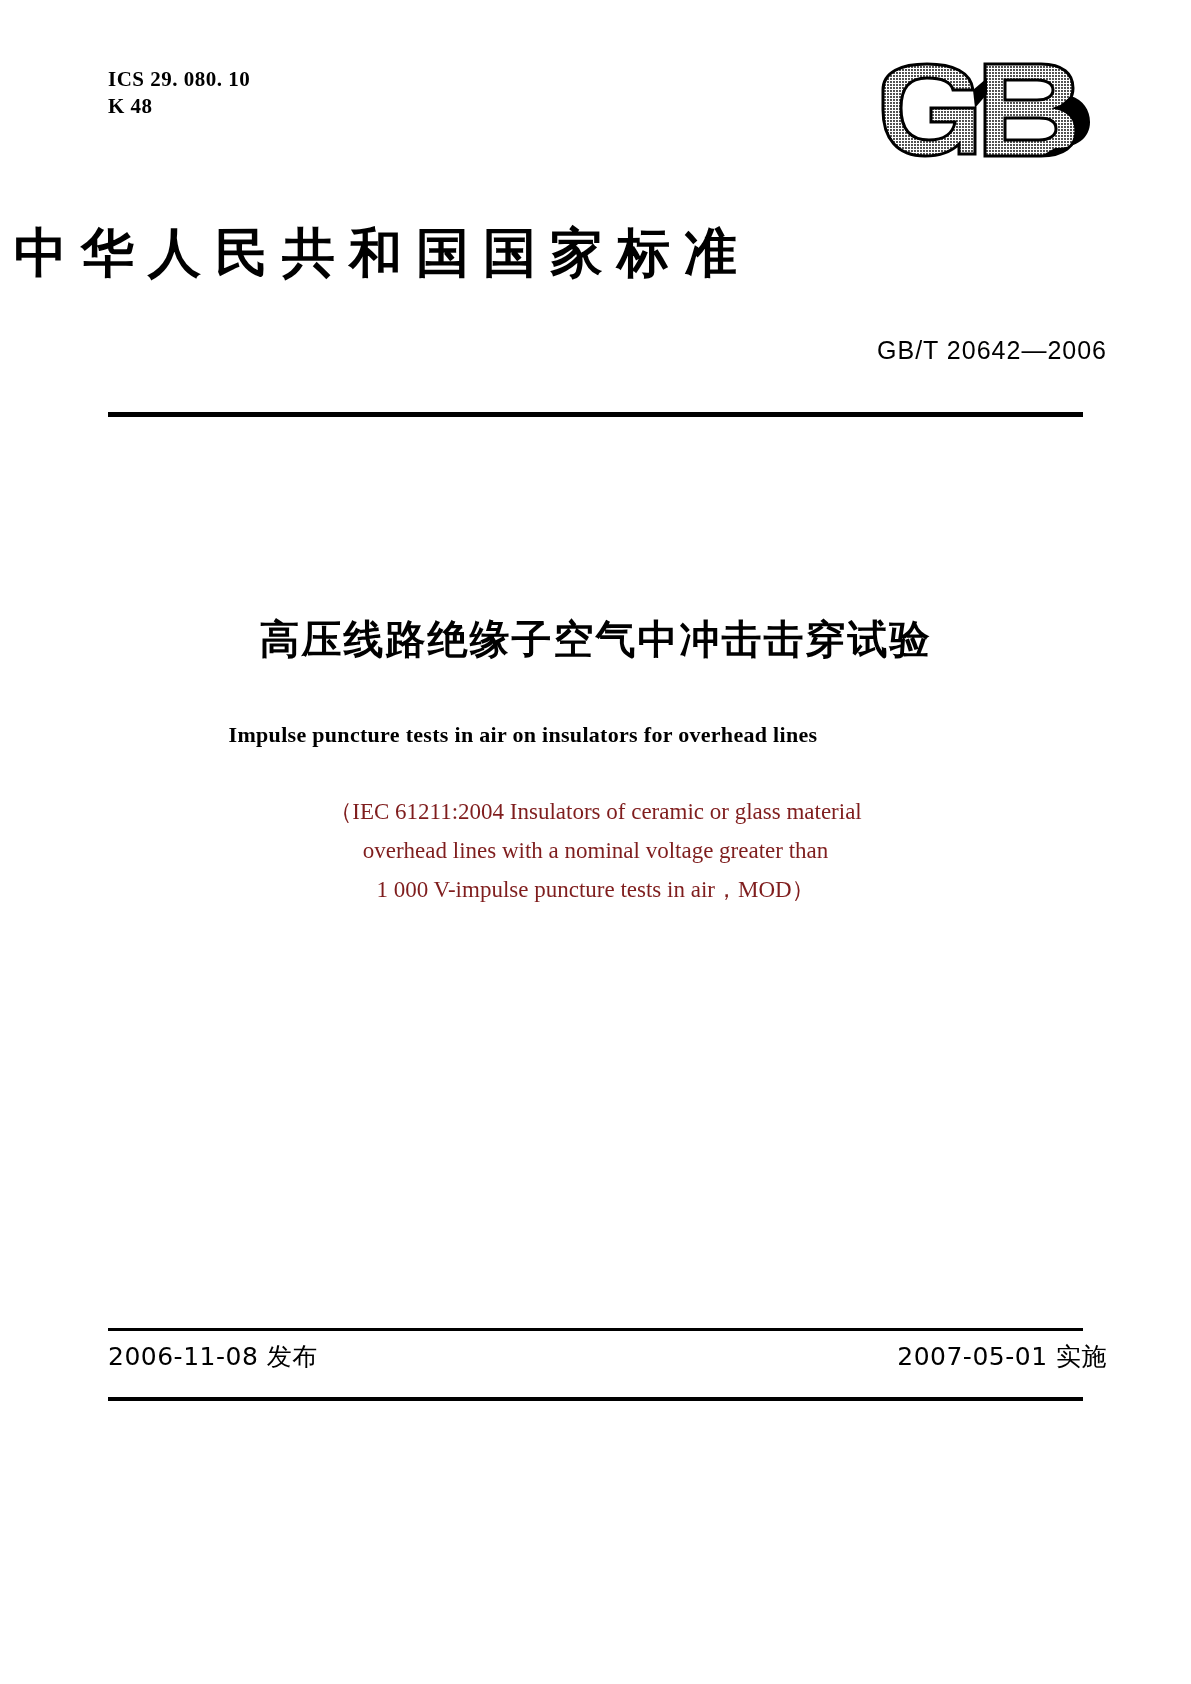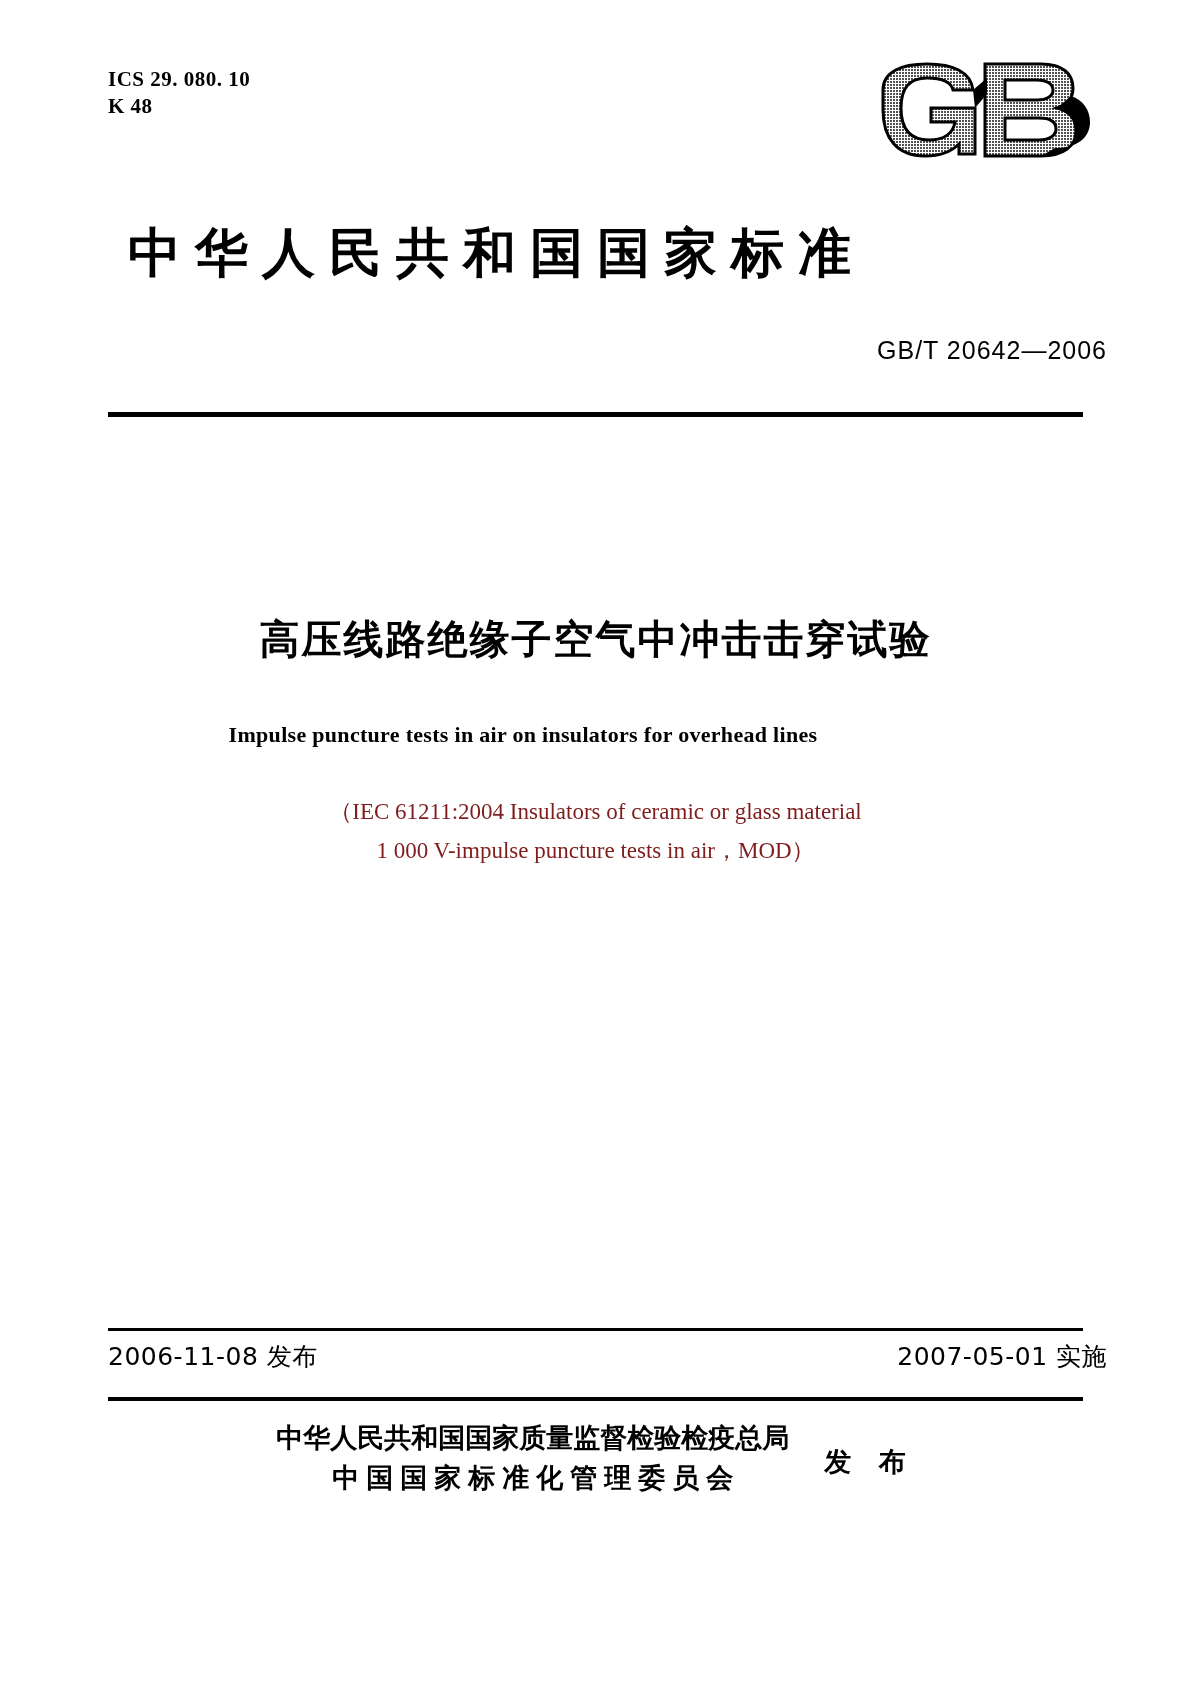--- a/index.html
+++ b/index.html
@@ -46,21 +46,21 @@
     height: 135px;
   }
   .gb-logo svg { display: block; }
 
   
   .nat-title {
     position: absolute;
     left: 0;
     top: 218px;
     width: 979px;
-    text-align: center;
+    text-align: left;
     font-family: "DejaVu Sans", sans-serif;
     font-weight: bold;
     font-size: 53px;
     letter-spacing: 14px;
     text-indent: 14px;
     color: #000;
   }
 
   
   .std-no {
@@ -219,29 +219,23 @@
   <div class="std-no">GB/T 20642—2006</div>
 
   <div class="rule-top"></div>
 
   <div class="cn-title">高压线路绝缘子空气中冲击击穿试验</div>
 
   <div class="en-title">Impulse puncture tests in air on insulators for overhead lines</div>
 
   <div class="src-note">
     <div>（IEC 61211:2004 Insulators of ceramic or glass material</div>
+    <div>overhead lines with a nominal voltage greater than</div>
     <div>1 000 V-impulse puncture tests in air，MOD）</div>
   </div>
 
   <div class="rule-bottom-1"></div>
   <div class="date-issue">2006-11-08 发布</div>
   <div class="date-impl">2007-05-01 实施</div>
   <div class="rule-bottom-2"></div>
 
-  <div class="footer">
-    <div class="footer-orgs">
-      <div class="org1">中华人民共和国国家质量监督检验检疫总局</div>
-      <div class="org2">中国国家标准化管理委员会</div>
-    </div>
-    <div class="footer-publish">发 布</div>
-  </div>
 
 </div>
 
 </body></html>

